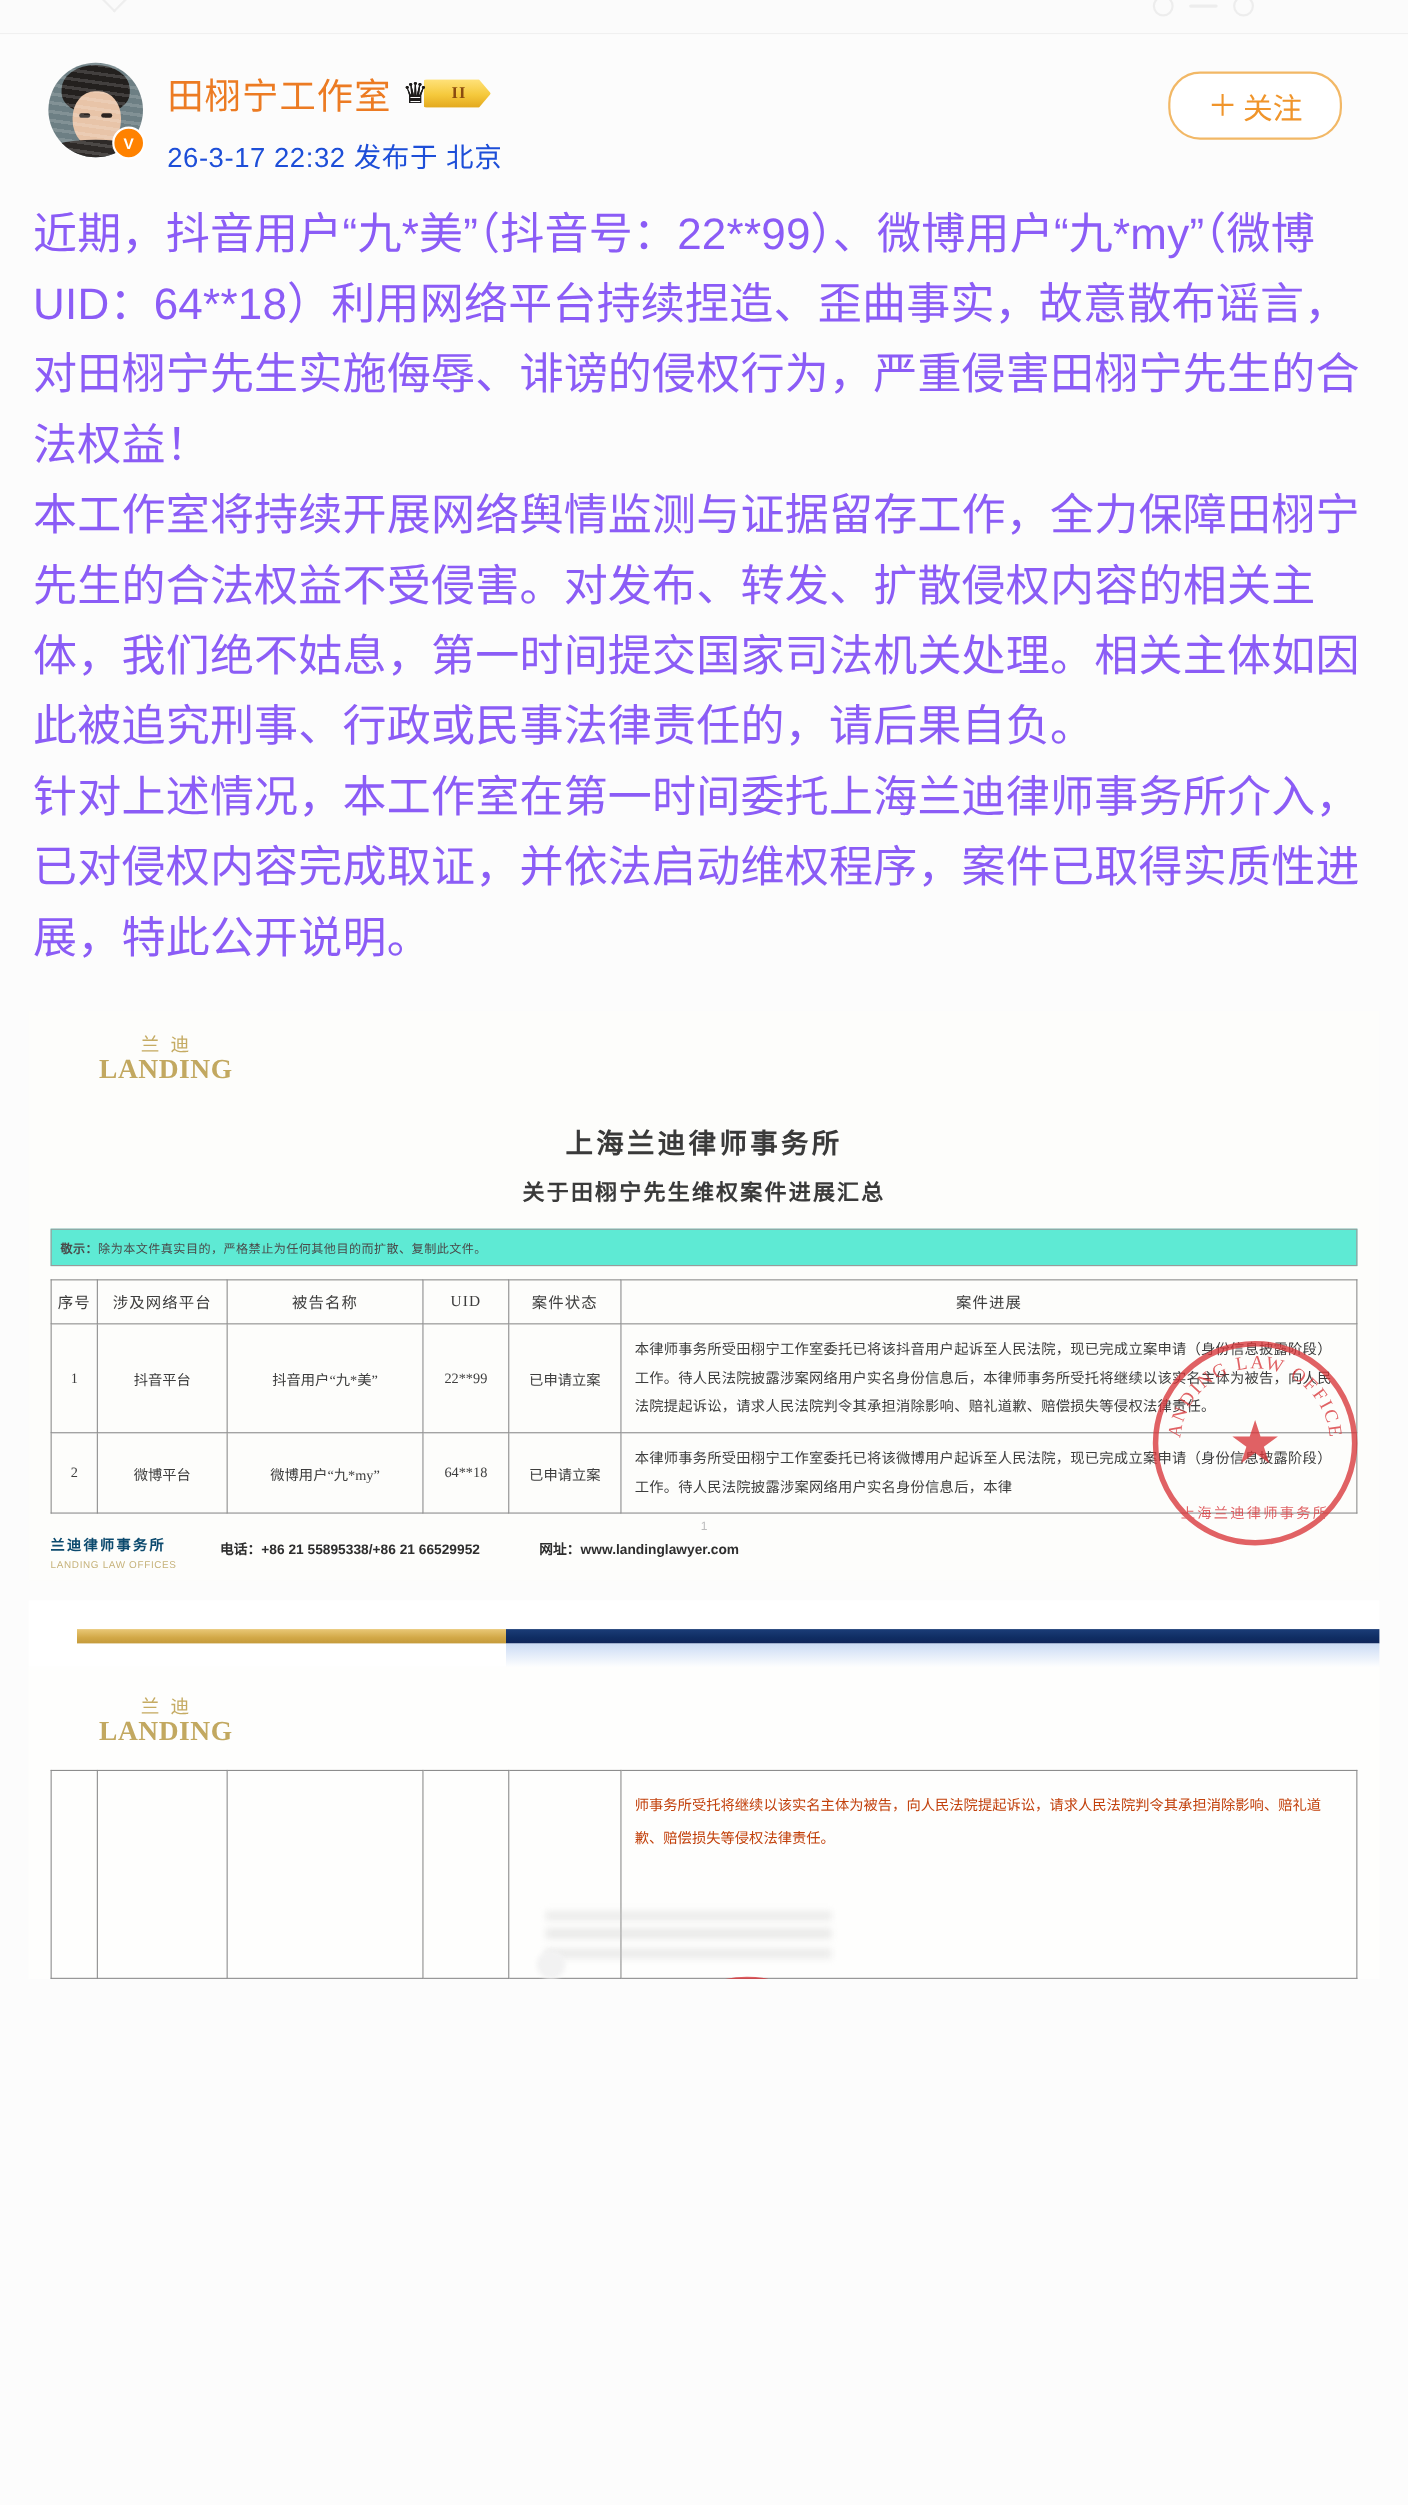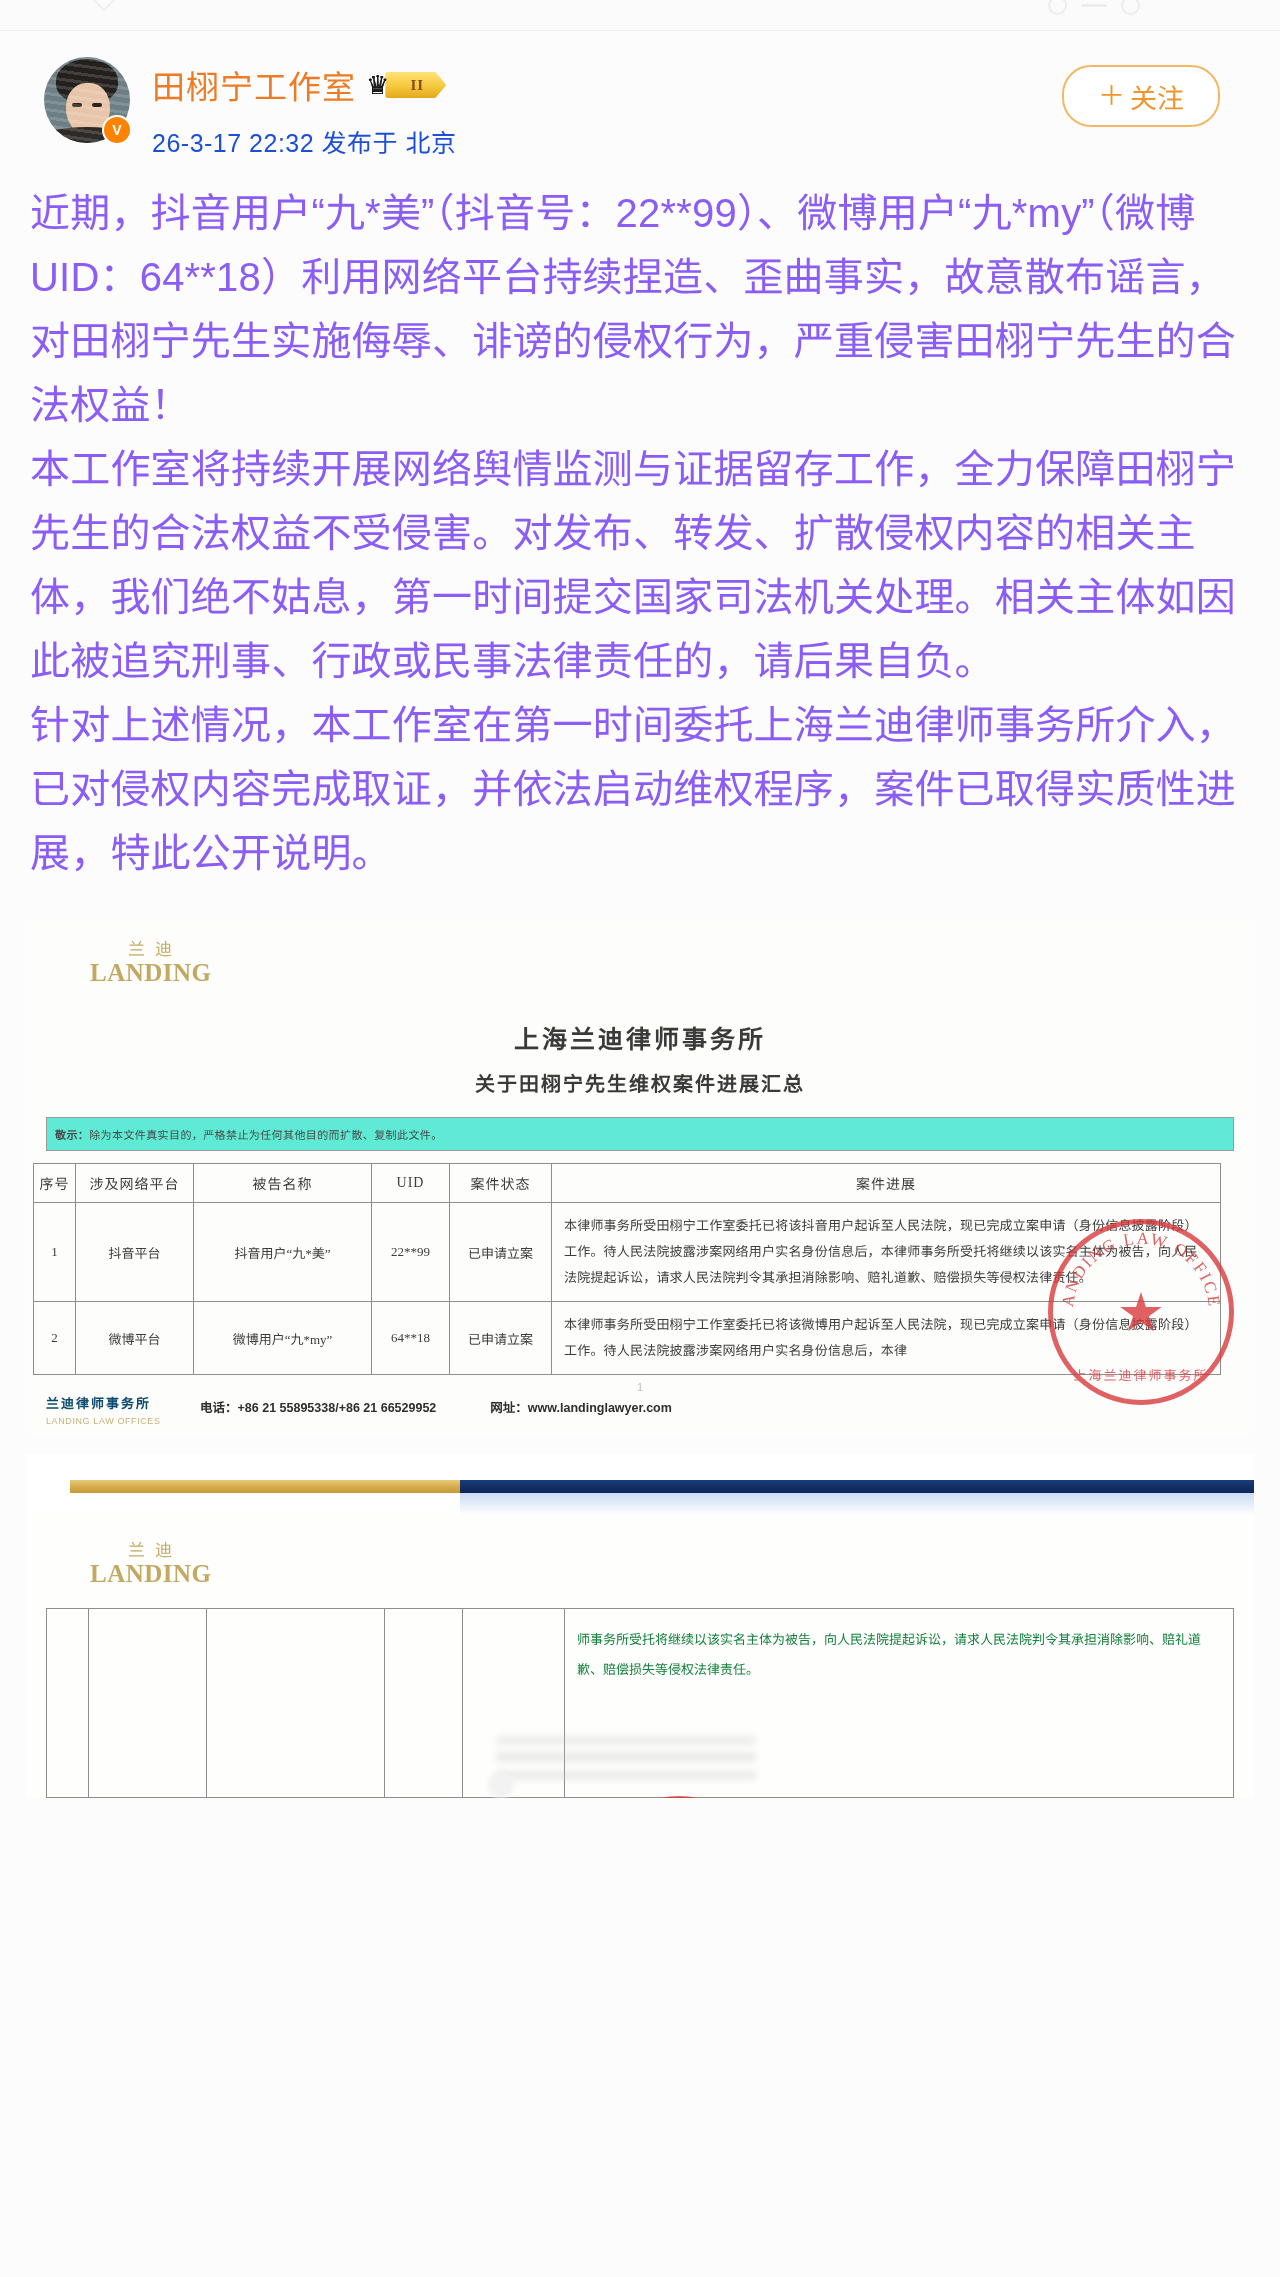--- a/index.html
+++ b/index.html
@@ -219,21 +219,21 @@
     border:1px solid #9a9a9a;
     background:#5eead4;
     padding:8px 8px;
     font-size:11px;
     font-family:"Liberation Serif",serif;
     color:#4a4a4a;
     letter-spacing:.4px;
   }
   .doc-notice b{font-weight:bold;}
   .doc-table{
-    margin:12px 20px 0 7px;
+    margin:12px 20px 0 20px;
     width:calc(100% - 40px);
     border-collapse:collapse;
     font-family:"Liberation Serif",serif;
     color:#3d3d3d;
     table-layout:fixed;
   }
   .doc-table th,.doc-table td{
     border:1px solid #8d8d8d;
     padding:6px 7px;
     font-weight:normal;
@@ -351,21 +351,21 @@
   }
   .doc2-table td{
     border:1px solid #8d8d8d;
     height:156px;
     vertical-align:top;
   }
   .doc2-table td.prog{
     padding:16px 12px;
     font-size:13px;
     line-height:30px;
-    color:#15803d;
+    color:#c2410c;
   }
   .blurred-text{
     position:absolute;left:470px;bottom:2px;
     width:260px;height:60px;
     background:
       linear-gradient(180deg,rgba(200,200,200,.30) 0 9px,rgba(0,0,0,0) 9px 16px),
       linear-gradient(180deg,rgba(0,0,0,0) 0 16px,rgba(200,200,200,.34) 16px 26px,rgba(0,0,0,0) 26px 34px),
       linear-gradient(180deg,rgba(0,0,0,0) 0 34px,rgba(200,200,200,.30) 34px 44px,rgba(0,0,0,0) 44px 60px);
     filter:blur(3px);
   }

